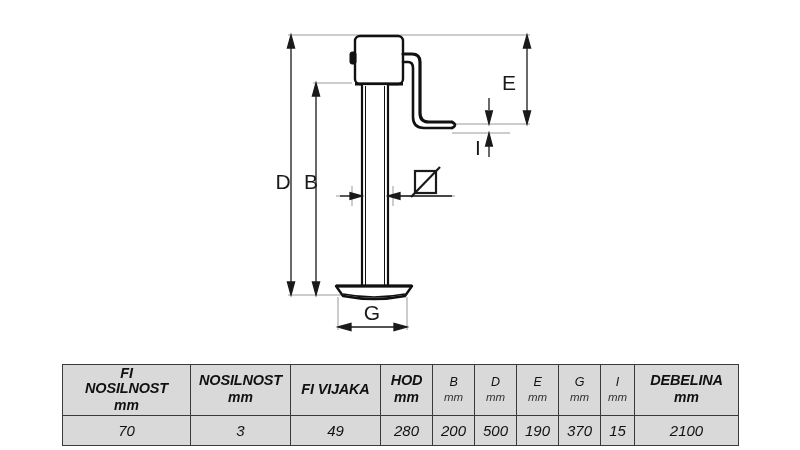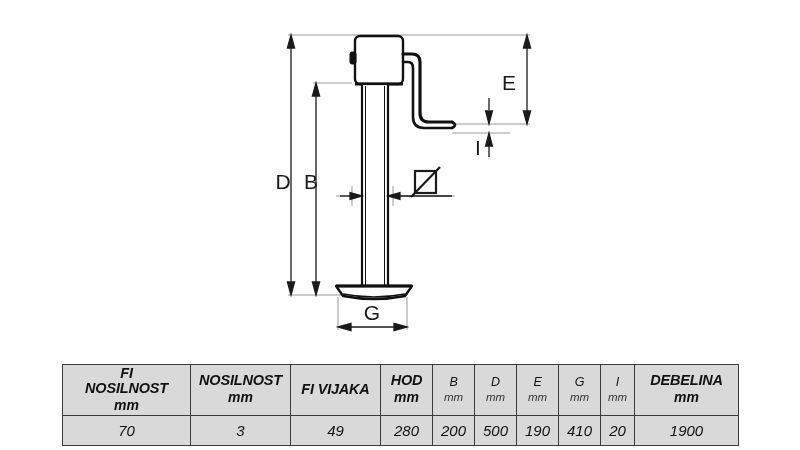--- a/index.html
+++ b/index.html
@@ -257,19 +257,19 @@
     </thead>
     <tbody>
       <tr>
         <td>70</td>
         <td>3</td>
         <td>49</td>
         <td>280</td>
         <td>200</td>
         <td>500</td>
         <td>190</td>
-        <td>410</td>
-        <td>20</td>
-        <td>1900</td>
+        <td>370</td>
+        <td>15</td>
+        <td>2100</td>
       </tr>
     </tbody>
   </table>
 </div>
 
 </body></html>

